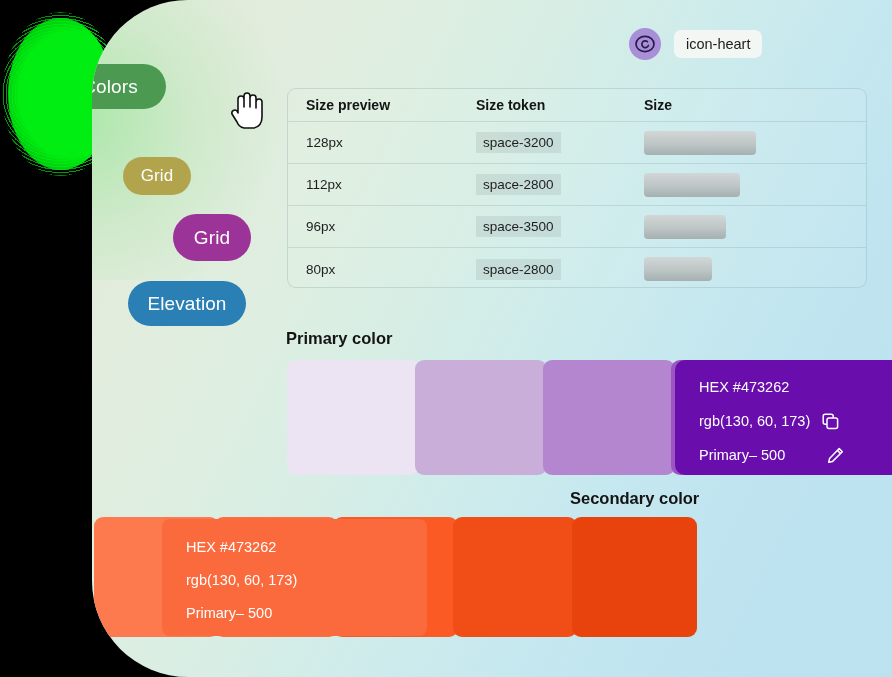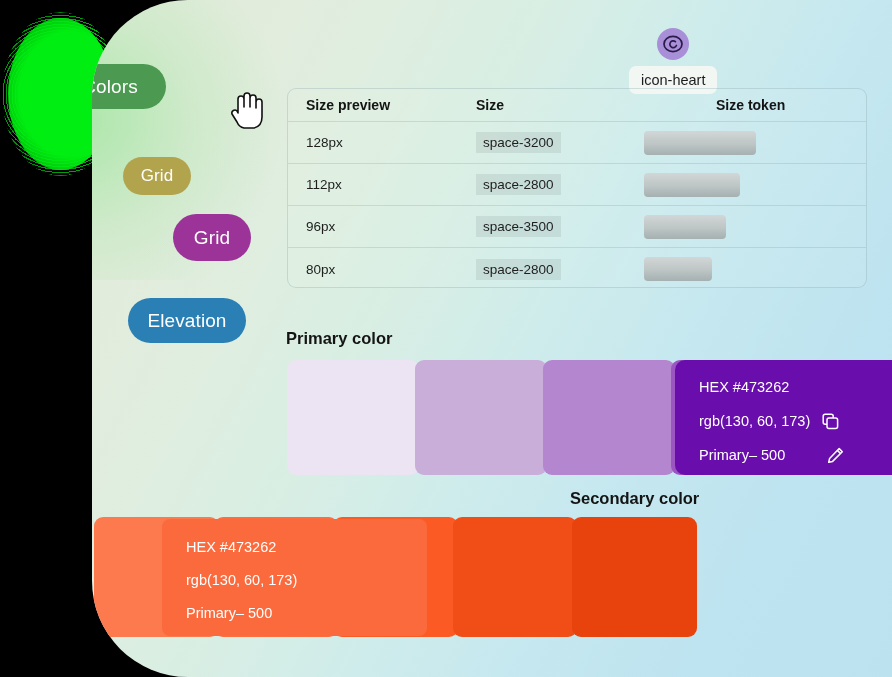--- a/index.html
+++ b/index.html
@@ -62,27 +62,27 @@
     display: flex; align-items: center; justify-content: center;
     color: #ffffff;
     border-radius: 999px;
     font-weight: 400;
     letter-spacing: .1px;
     white-space: nowrap;
   }
   .pill-colors   { left: -38px; top: 64px;  width: 112px; height: 45px; background: #4c9a52; font-size: 19px; }
   .pill-grid1    { left: 31px;  top: 157px; width: 68px;  height: 38px; background: #b2a44d; font-size: 17px; }
   .pill-grid2    { left: 81px;  top: 214px; width: 78px;  height: 47px; background: #9c3399; font-size: 19px; }
-  .pill-elev     { left: 36px;  top: 298px; width: 118px; height: 45px; background: #2a7fb4; font-size: 19px; }
+  .pill-elev     { left: 36px;  top: 281px; width: 118px; height: 45px; background: #2a7fb4; font-size: 19px; }
 
   
   .cursor { position: absolute; left: 137px; top: 90px; width: 34px; height: 40px; }
 
   
-  .icon-row { position: absolute; left: 537px; top: 28px; display: flex; align-items: center; gap: 6px; flex-direction: column; }
+  .icon-row { position: absolute; left: 537px; top: 28px; display: flex; align-items: center; gap: 13px; }
   .icon-avatar {
     width: 32px; height: 32px; border-radius: 50%;
     background: #a88fd8;
     display: flex; align-items: center; justify-content: center;
   }
   .icon-chip {
     background: #f2f7f4; border-radius: 7px;
     padding: 6px 12px; font-size: 14.5px; color: #1c1c1c;
   }
 
@@ -184,22 +184,22 @@
           <ellipse cx="11" cy="11" rx="9" ry="7.6" fill="none" stroke="#2b1b4a" stroke-width="1.7"></ellipse>
           <path d="M13.4 8.6 a3.4 3.4 0 1 0 1 3.9" fill="none" stroke="#2b1b4a" stroke-width="1.7" stroke-linecap="round"></path>
         </svg>
       </div>
       <div class="icon-chip">icon-heart</div>
     </div>
 
     <div class="table">
       <div class="trow thead">
         <div class="tcell c1">Size preview</div>
+        <div class="tcell c2">Size token</div>
         <div class="tcell c3">Size</div>
-        <div class="tcell c2">Size token</div>
       </div>
 
       <div class="trow">
         <div class="tcell c1">128px</div>
         <div class="tcell c2"><span class="token">space-3200</span></div>
         <div class="tcell c3">
             <div class="sizebar" style="width: 112px;"></div>
           </div>
       </div>
       <div class="trow">

